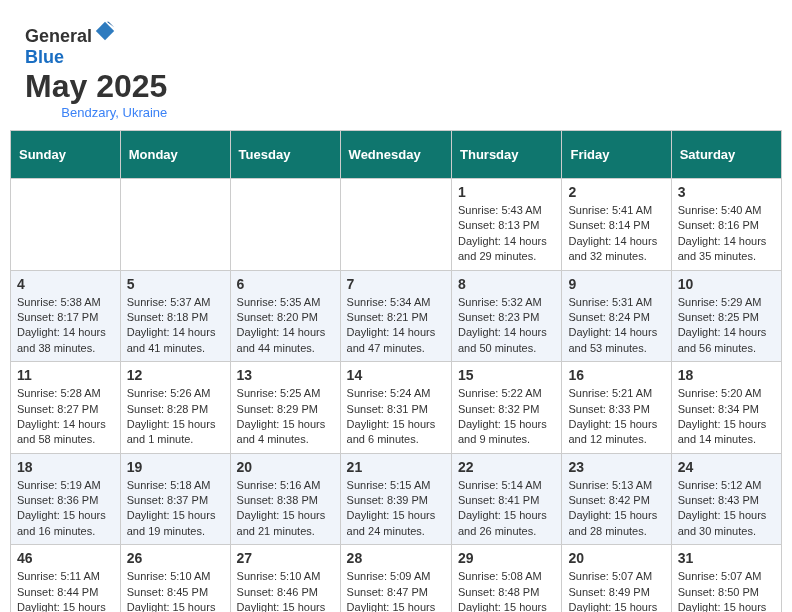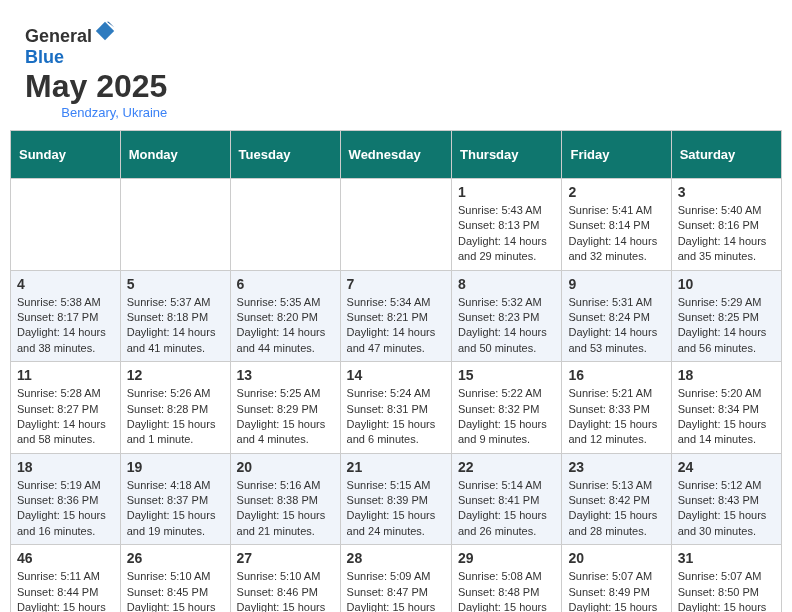--- a/index.html
+++ b/index.html
@@ -260,21 +260,21 @@
         <tr>
           <td>
             <div class="cell-day">18</div>
             <div class="cell-info">Sunrise: 5:19 AM
 Sunset: 8:36 PM
 Daylight: 15 hours
 and 16 minutes.</div>
           </td>
           <td>
             <div class="cell-day">19</div>
-            <div class="cell-info">Sunrise: 4:18 AM
+            <div class="cell-info">Sunrise: 5:18 AM
 Sunset: 8:37 PM
 Daylight: 15 hours
 and 19 minutes.</div>
           </td>
           <td>
             <div class="cell-day">20</div>
             <div class="cell-info">Sunrise: 5:16 AM
 Sunset: 8:38 PM
 Daylight: 15 hours
 and 21 minutes.</div>

